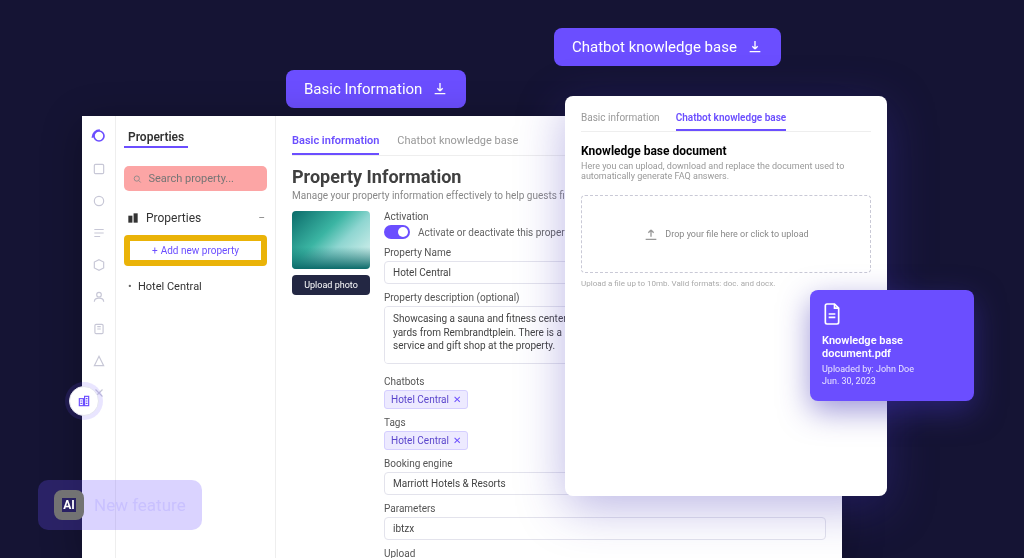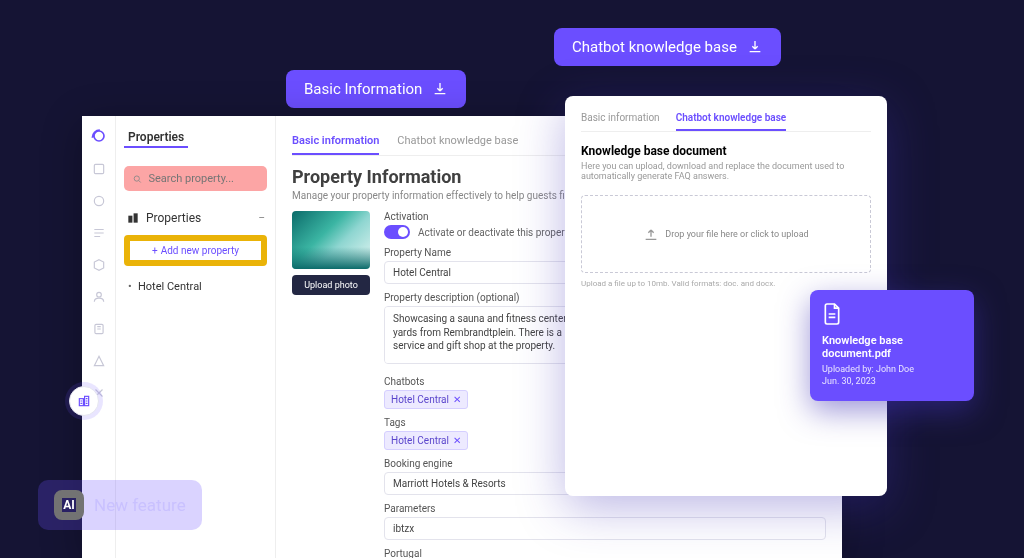--- a/index.html
+++ b/index.html
@@ -211,21 +211,21 @@
         <div class="chip-row">
           <span class="chip">
               <span>Hotel Central</span>
               <span class="chip-x">✕</span>
             </span>
         </div>
         <span class="field-label">Booking engine</span>
         <input class="input" value="Marriott Hotels &amp; Resorts" style="">
         <span class="field-label">Parameters</span>
         <input class="input" value="ibtzx" style="">
-        <span class="field-label">Portugal</span>
+        <span class="field-label">Upload</span>
         <div class="select-wrap">
           <input class="input" value="Portugal" style="">
           
         </div>
       </div>
     </div>
   </div>
 </div>
 
 <div class="kb-panel">

